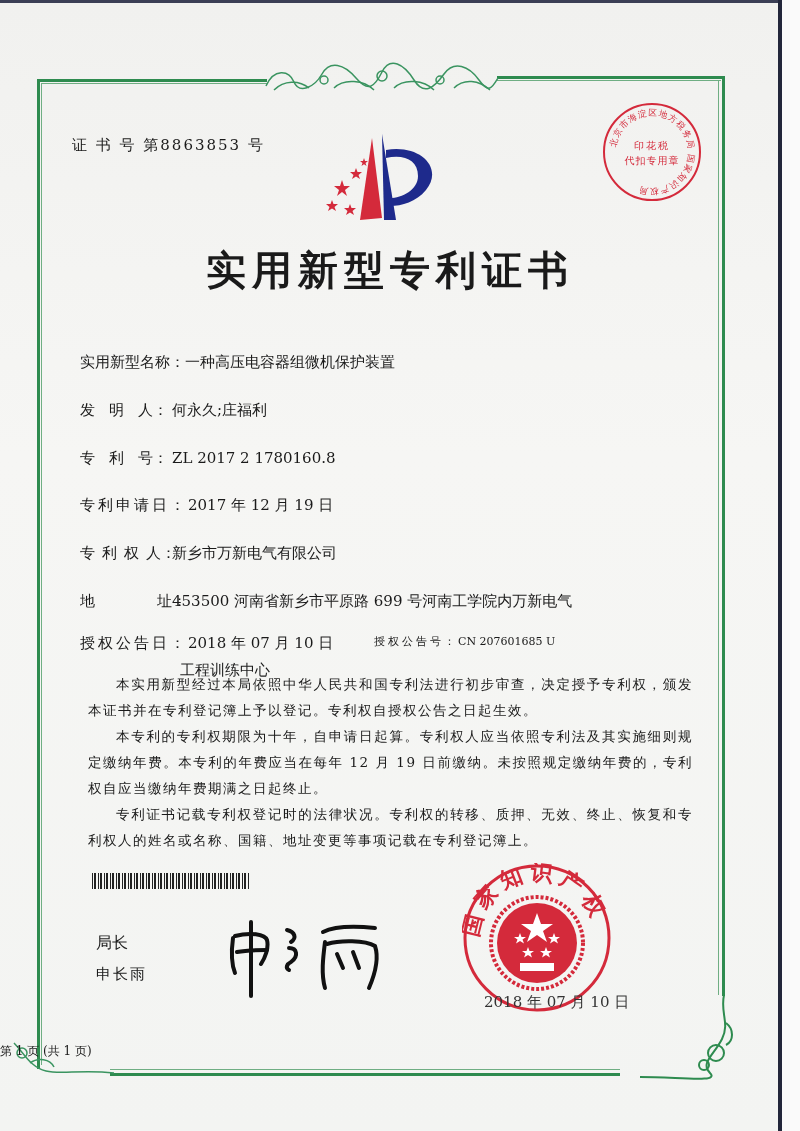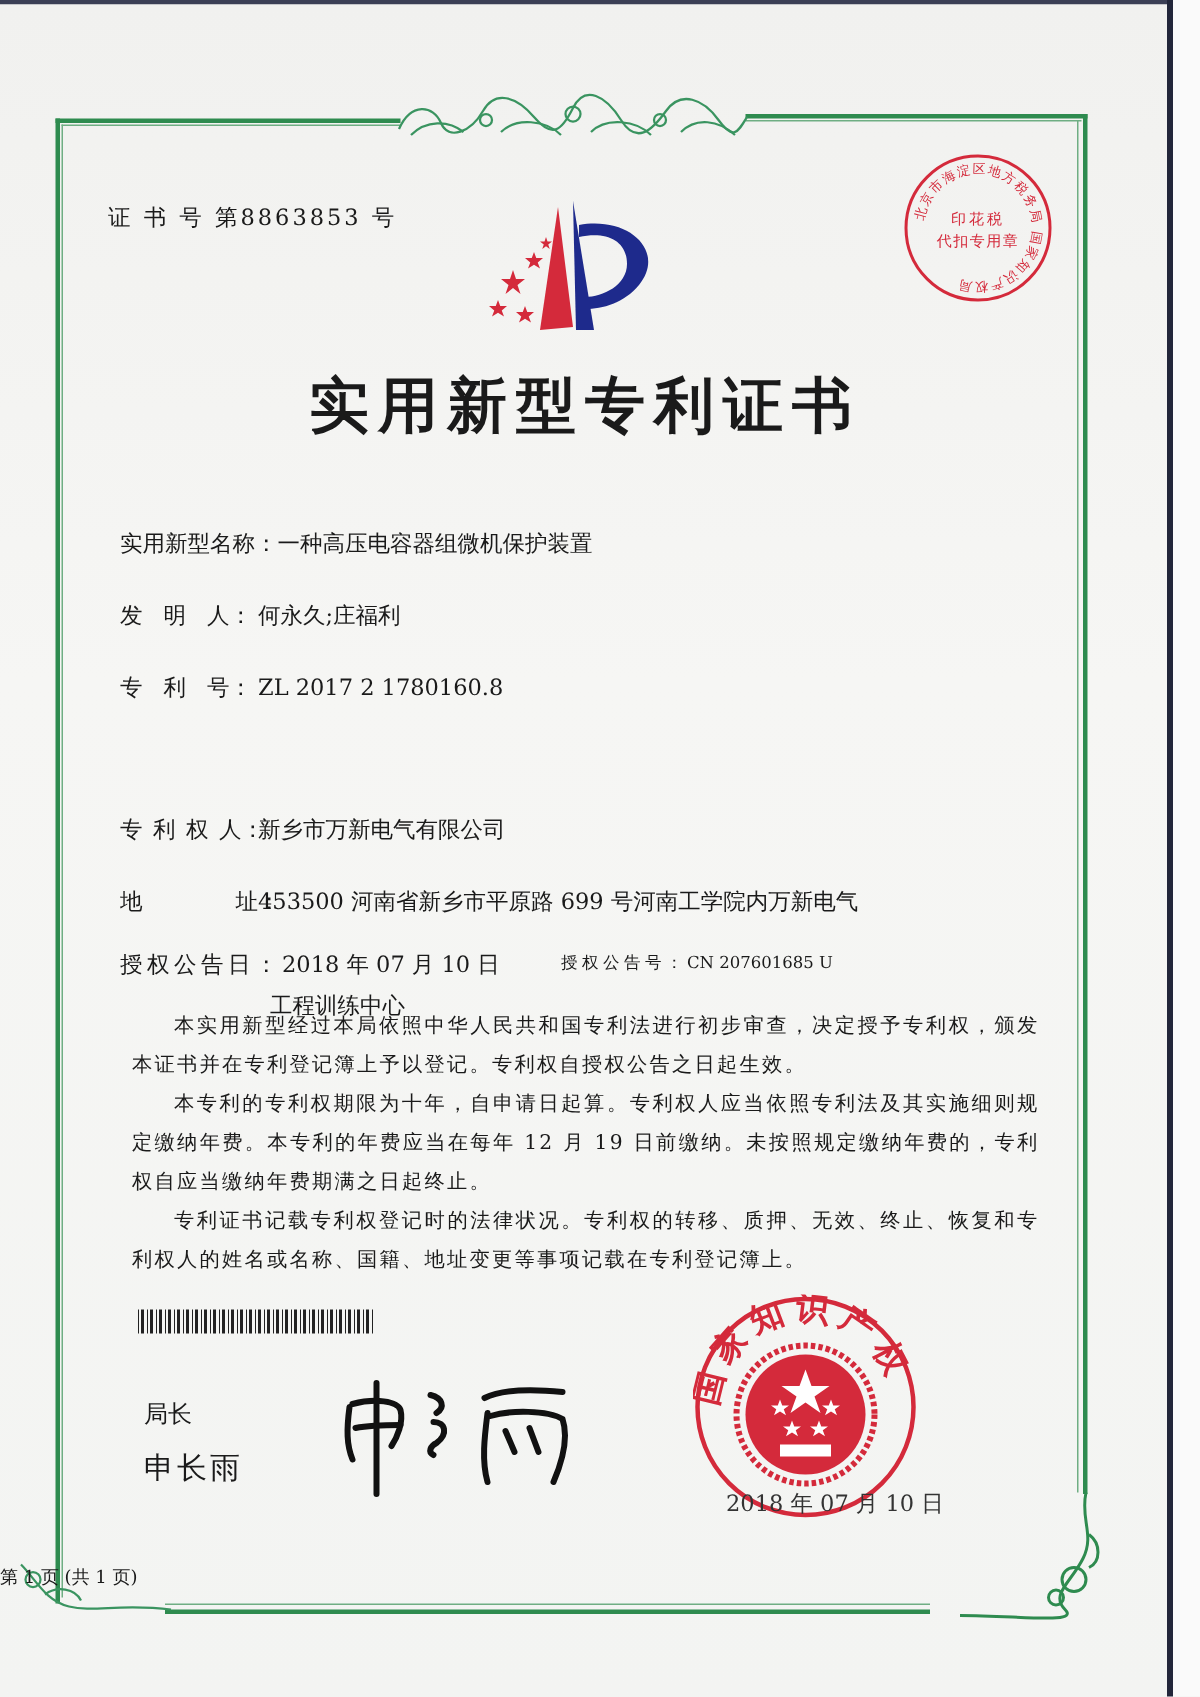--- a/index.html
+++ b/index.html
@@ -45,21 +45,21 @@
   .body-text {
     position: absolute; left: 88px; width: 605px; font-size: 13.5px; line-height: 26px;
     letter-spacing: 1.5px; text-align: justify;
   }
   .body-text p { margin: 0; text-indent: 28px; }
   .barcode {
     position: absolute; left: 92px; top: 870px; width: 157px; height: 16px;
     background: repeating-linear-gradient(90deg, #222 0 1px, transparent 1px 2px, #222 2px 3px, #222 3px 4px, transparent 4px 6px);
   }
   .director-title { position: absolute; left: 96px; top: 930px; font-size: 16px; font-family: "DejaVu Sans", sans-serif; }
-  .director-name { position: absolute; left: 96px; top: 962px; font-size: 20px; letter-spacing: 2px; font-family: "DejaVu Sans", sans-serif; }
+  .director-name { position: absolute; left: 96px; top: 962px; font-size: 15px; letter-spacing: 2px; font-family: "DejaVu Sans", sans-serif; }
   .signature { position: absolute; left: 225px; top: 915px; width: 170px; height: 80px; }
   .seal {
     position: absolute; left: 462px; top: 860px; width: 150px; height: 150px;
   }
   .seal-date { position: absolute; left: 484px; top: 990px; font-size: 15px; color: #333; letter-spacing: 0; }
   .page-no { position: absolute; left: 0; width: 780px; top: 1040px; text-align: left; font-size: 12px; }
 </style>
 </head>
 <body>
 
@@ -131,20 +131,23 @@
   <div class="title">实用新型专利证书</div>
 
   <div class="field" style="top:350px;">
     <span class="lbl">实用新型名称：</span><span>一种高压电容器组微机保护装置</span>
   </div>
   <div class="field" style="top:398px;">
     <span class="lbl" style="width:92px;"><span class="spaced">发明</span>人：</span><span>何永久;庄福利</span>
   </div>
   <div class="field" style="top:446px;">
     <span class="lbl" style="width:92px;"><span class="spaced">专利</span>号：</span><span>ZL 2017 2 1780160.8</span>
+  </div>
+  <div class="field" style="top:493px;">
+    <span class="lbl spaced3">专利申请日：</span><span>2017 年 12 月 19 日</span>
   </div>
   <div class="field" style="top:541px;">
     <span class="lbl" style="width:92px;"><span class="spaced2">专利权</span>人：</span><span>新乡市万新电气有限公司</span>
   </div>
   <div class="field" style="top:589px;">
     <span class="lbl" style="width:92px;"><span style="letter-spacing:62px;">地</span>址：</span><span>453500 河南省新乡市平原路 699 号河南工学院内万新电气</span>
   </div>
   <div class="addr2">工程训练中心</div>
   <div class="field" style="top:631px;">
     <span class="lbl spaced3">授权公告日：</span><span>2018 年 07 月 10 日</span>

